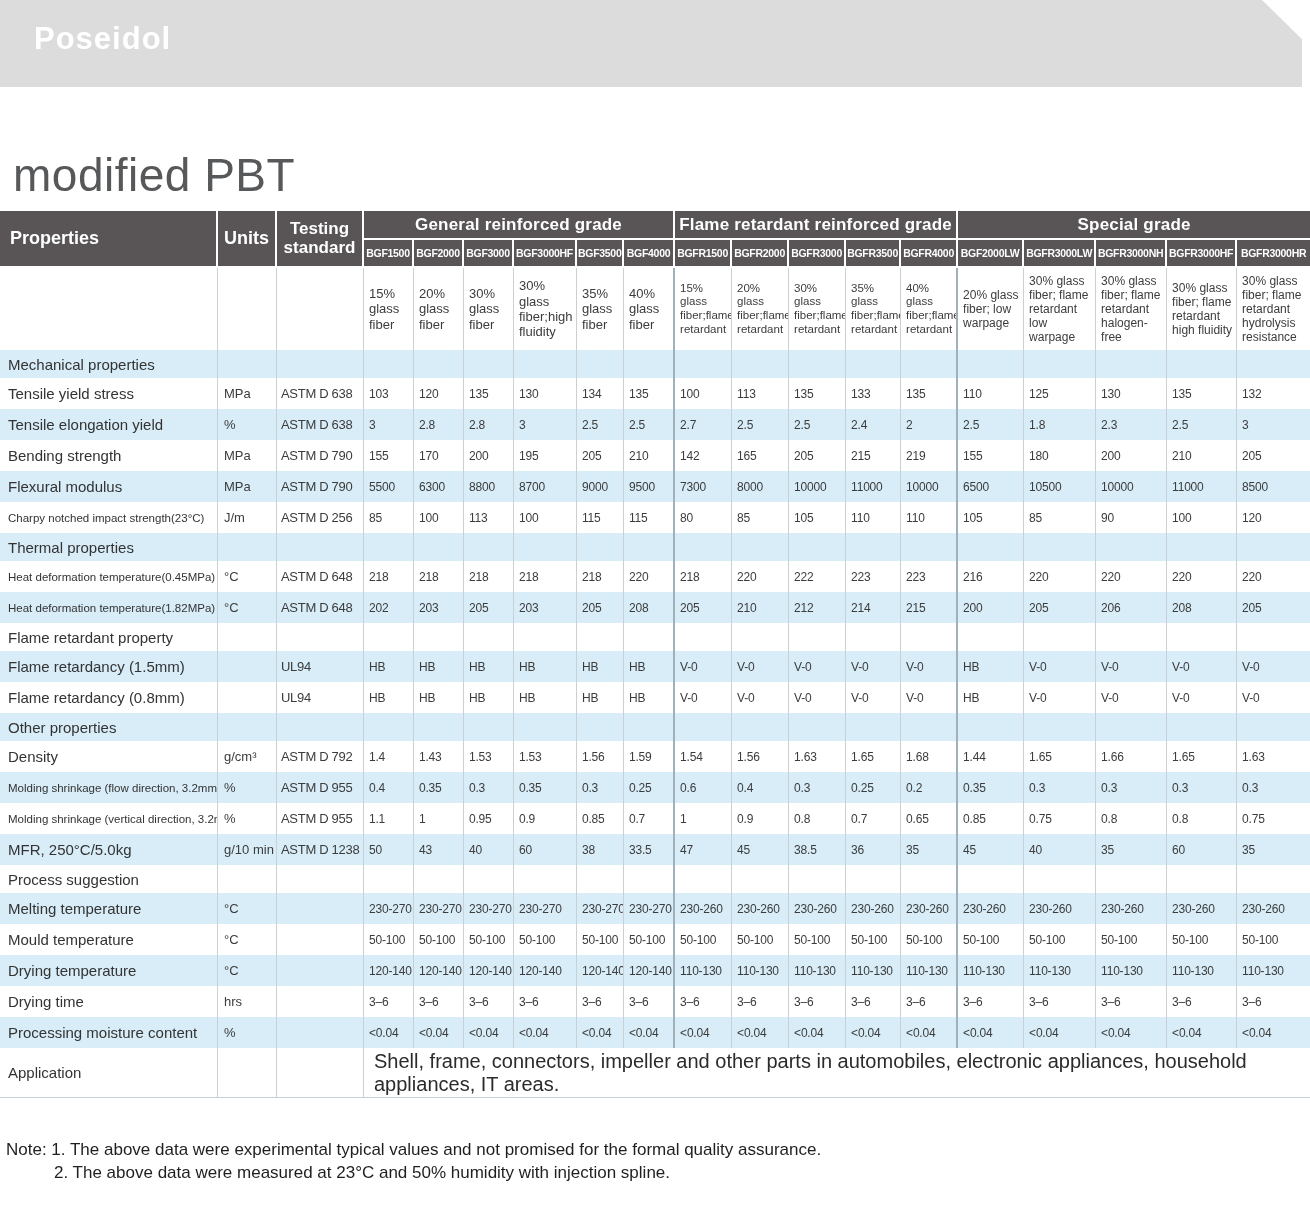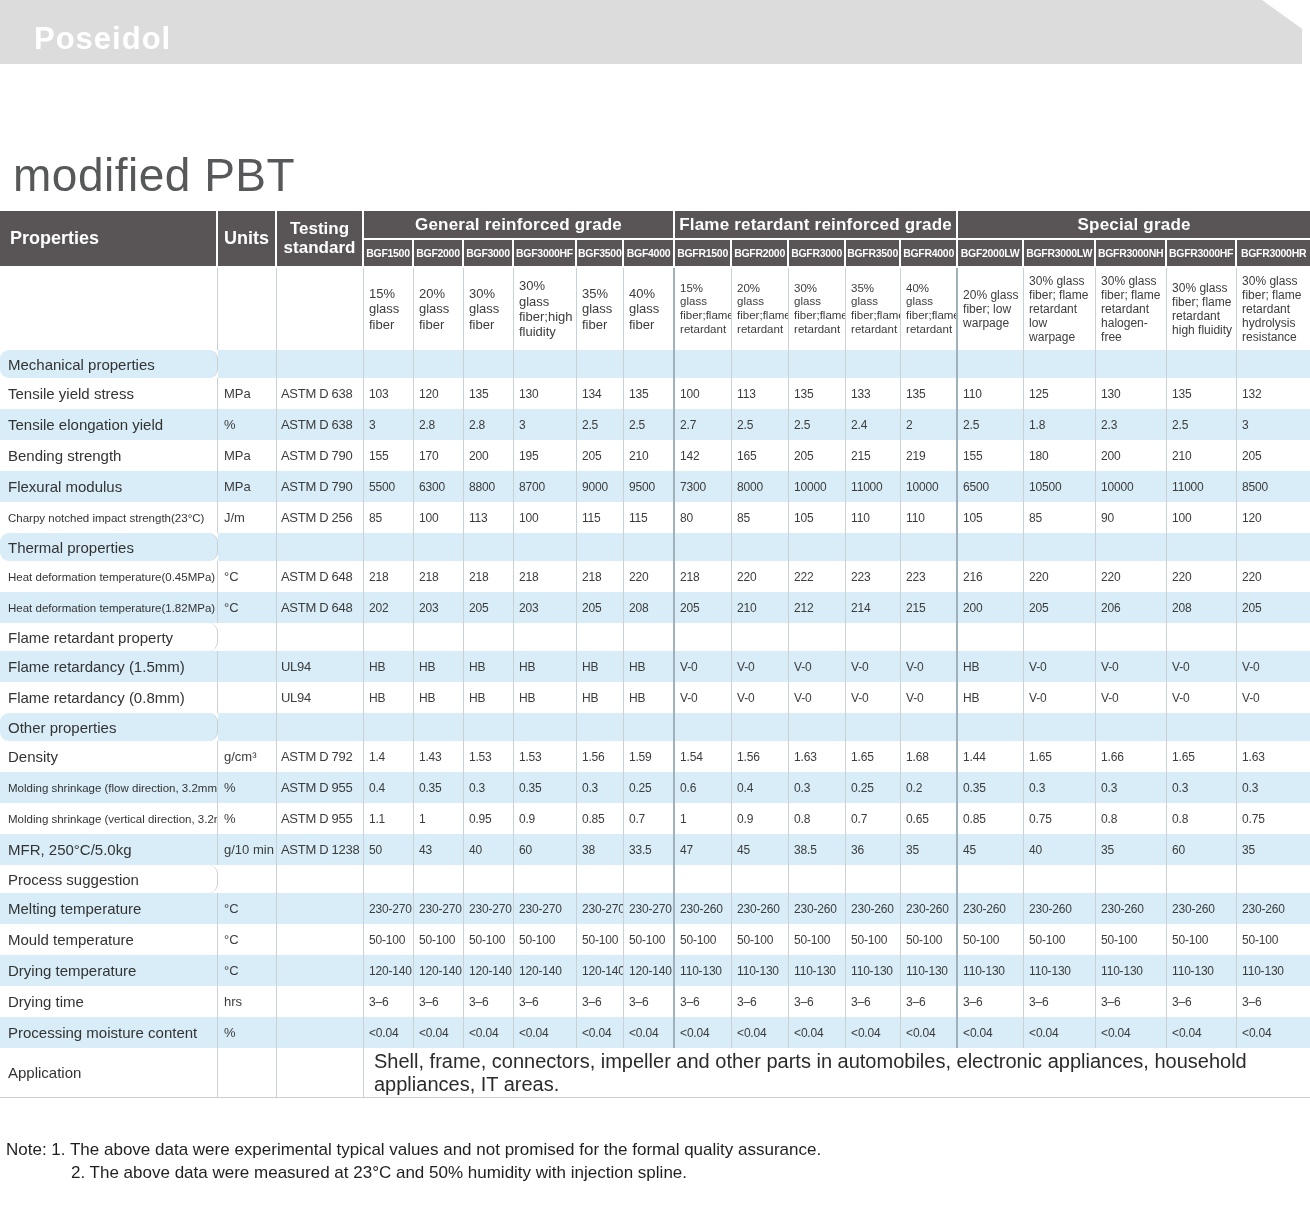--- a/index.html
+++ b/index.html
@@ -1,20 +1,20 @@
 <!DOCTYPE html>
 <html><head>
 <meta charset="utf-8">
 <style>
   html,body{margin:0;padding:0;background:#fff;}
   .page{position:relative;width:1310px;height:1205px;background:#fff;overflow:hidden;
         font-family:"Liberation Sans",sans-serif;color:#3c3c3c;}
 
   
-  .brand-band{position:absolute;top:0;left:0;width:1302px;height:64px;background:#dcdcdc;
+  .brand-band{position:absolute;top:0;left:0;width:1302px;height:87px;background:#dcdcdc;
     clip-path:polygon(0 0, calc(100% - 40px) 0, 100% 45%, 100% 100%, 0 100%);}
   .brand-logo{position:absolute;top:21px;left:34px;font-size:31px;font-weight:bold;color:#ffffff;letter-spacing:1px;}
 
   
   .page-title{position:absolute;top:148px;left:13px;font-size:46px;font-weight:400;color:#57585a;letter-spacing:0.5px;}
 
   
   .table-wrap{position:absolute;top:211px;left:0;width:1310px;}
   table{border-collapse:separate;border-spacing:0;table-layout:fixed;width:1310px;}
   td,th{box-sizing:border-box;overflow:hidden;}
@@ -36,34 +36,34 @@
   tr.blue td{background:#d8edf8;}
   tr.white td{background:#ffffff;}
 
   tr.desc-row{height:82px;}
   tr.desc-row td{background:#fff;font-size:12px;line-height:1.18;color:#3c3c3c;padding:2px 2px 2px 5px;text-align:left;}
   tr.desc-row td.dg0{font-size:13px;}
   tr.desc-row td.dg1{font-size:11.5px;}
   tr.desc-row td.dg2{font-size:12px;}
 
   tr.section{height:28px;}
-  tr.section td.rowlabel{font-size:15px;color:#333;padding-left:8px;border-radius:9px;}
+  tr.section td.rowlabel{font-size:15px;color:#333;padding-left:8px;}
   tr.datarow{height:31px;}
   td.rowlabel{font-size:15px;color:#333;padding-left:8px;text-align:left;white-space:nowrap;}
   td.rowlabel.sm{font-size:11.5px;}
   td.unitcell{font-size:13px;padding-left:6px;text-align:left;white-space:nowrap;}
   td.stdcell{font-size:13px;padding-left:4px;letter-spacing:-0.3px;text-align:left;white-space:nowrap;}
   td.valcell{font-size:12px;padding-left:5px;letter-spacing:-0.2px;text-align:left;white-space:nowrap;}
   tr.approw{height:50px;}
   td.appcell{font-size:20px;padding-left:10px;text-align:left;color:#2b2b2b;}
   tr.approw td{border-bottom:1px solid #c9d1d6;margin-top:48px;}
 
   
   .notes{position:absolute;left:6px;top:1139px;font-size:17px;color:#1f1f1f;line-height:1.35;}
-  .note-line2{margin-left:65px;}
+  .note-line2{margin-left:48px;}
 </style>
 </head>
 <body>
 
 <div class="page">
 
   <div class="brand-band">
     <div class="brand-logo">Poseidol</div>
   </div>
 

